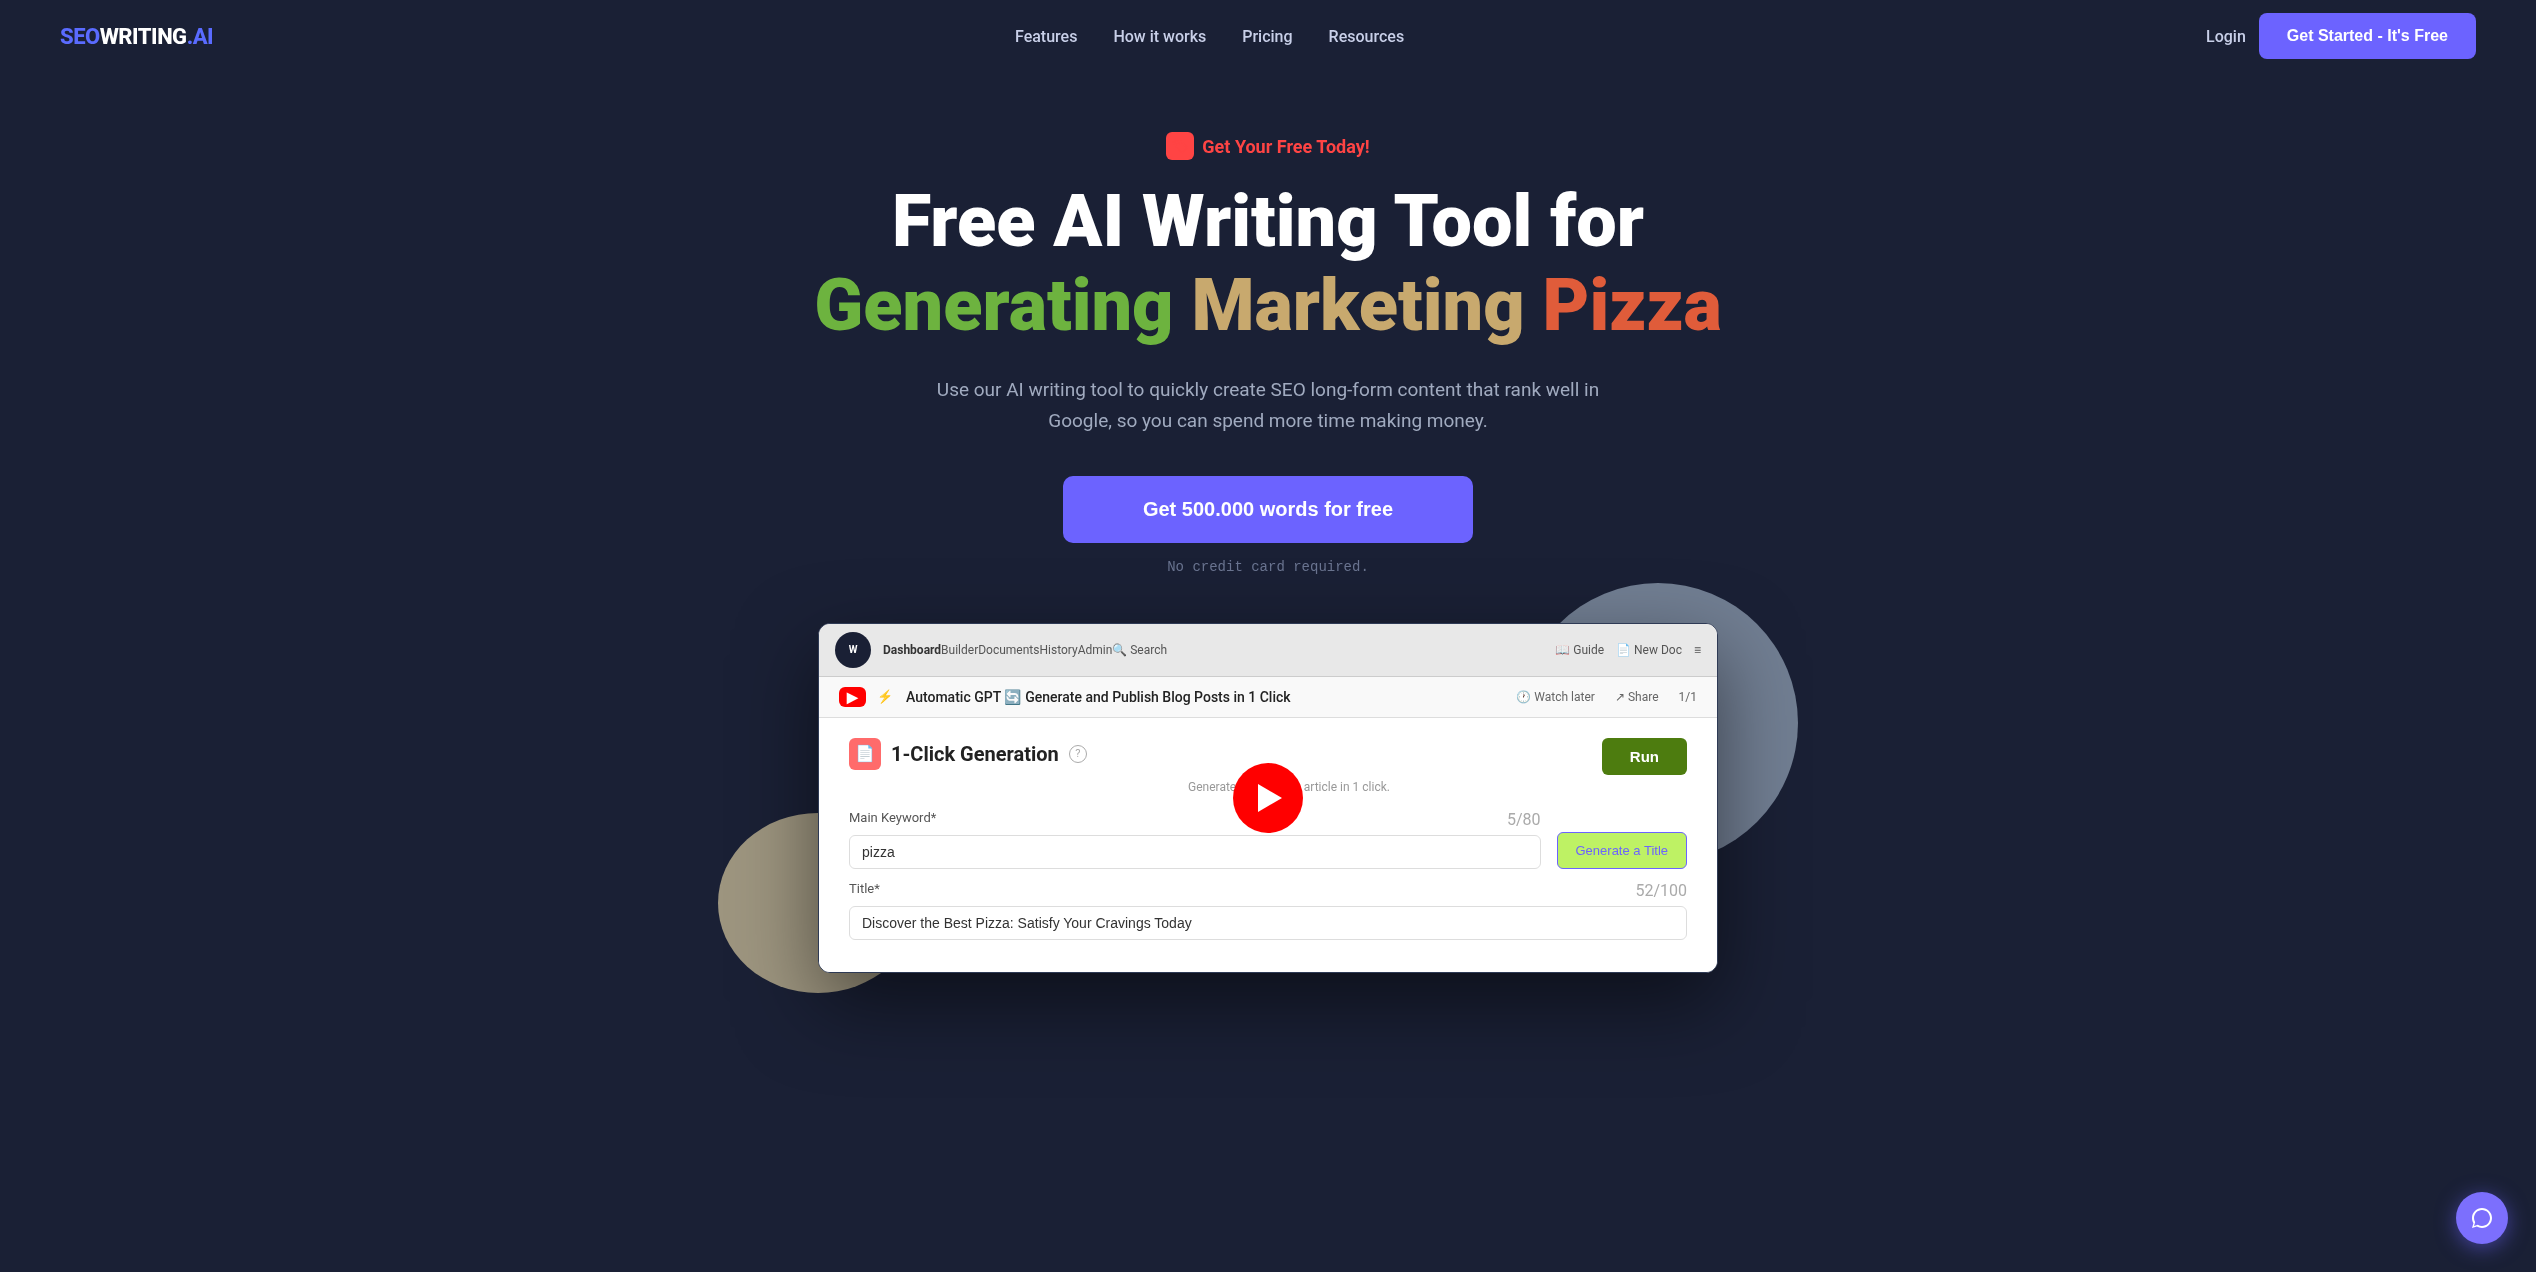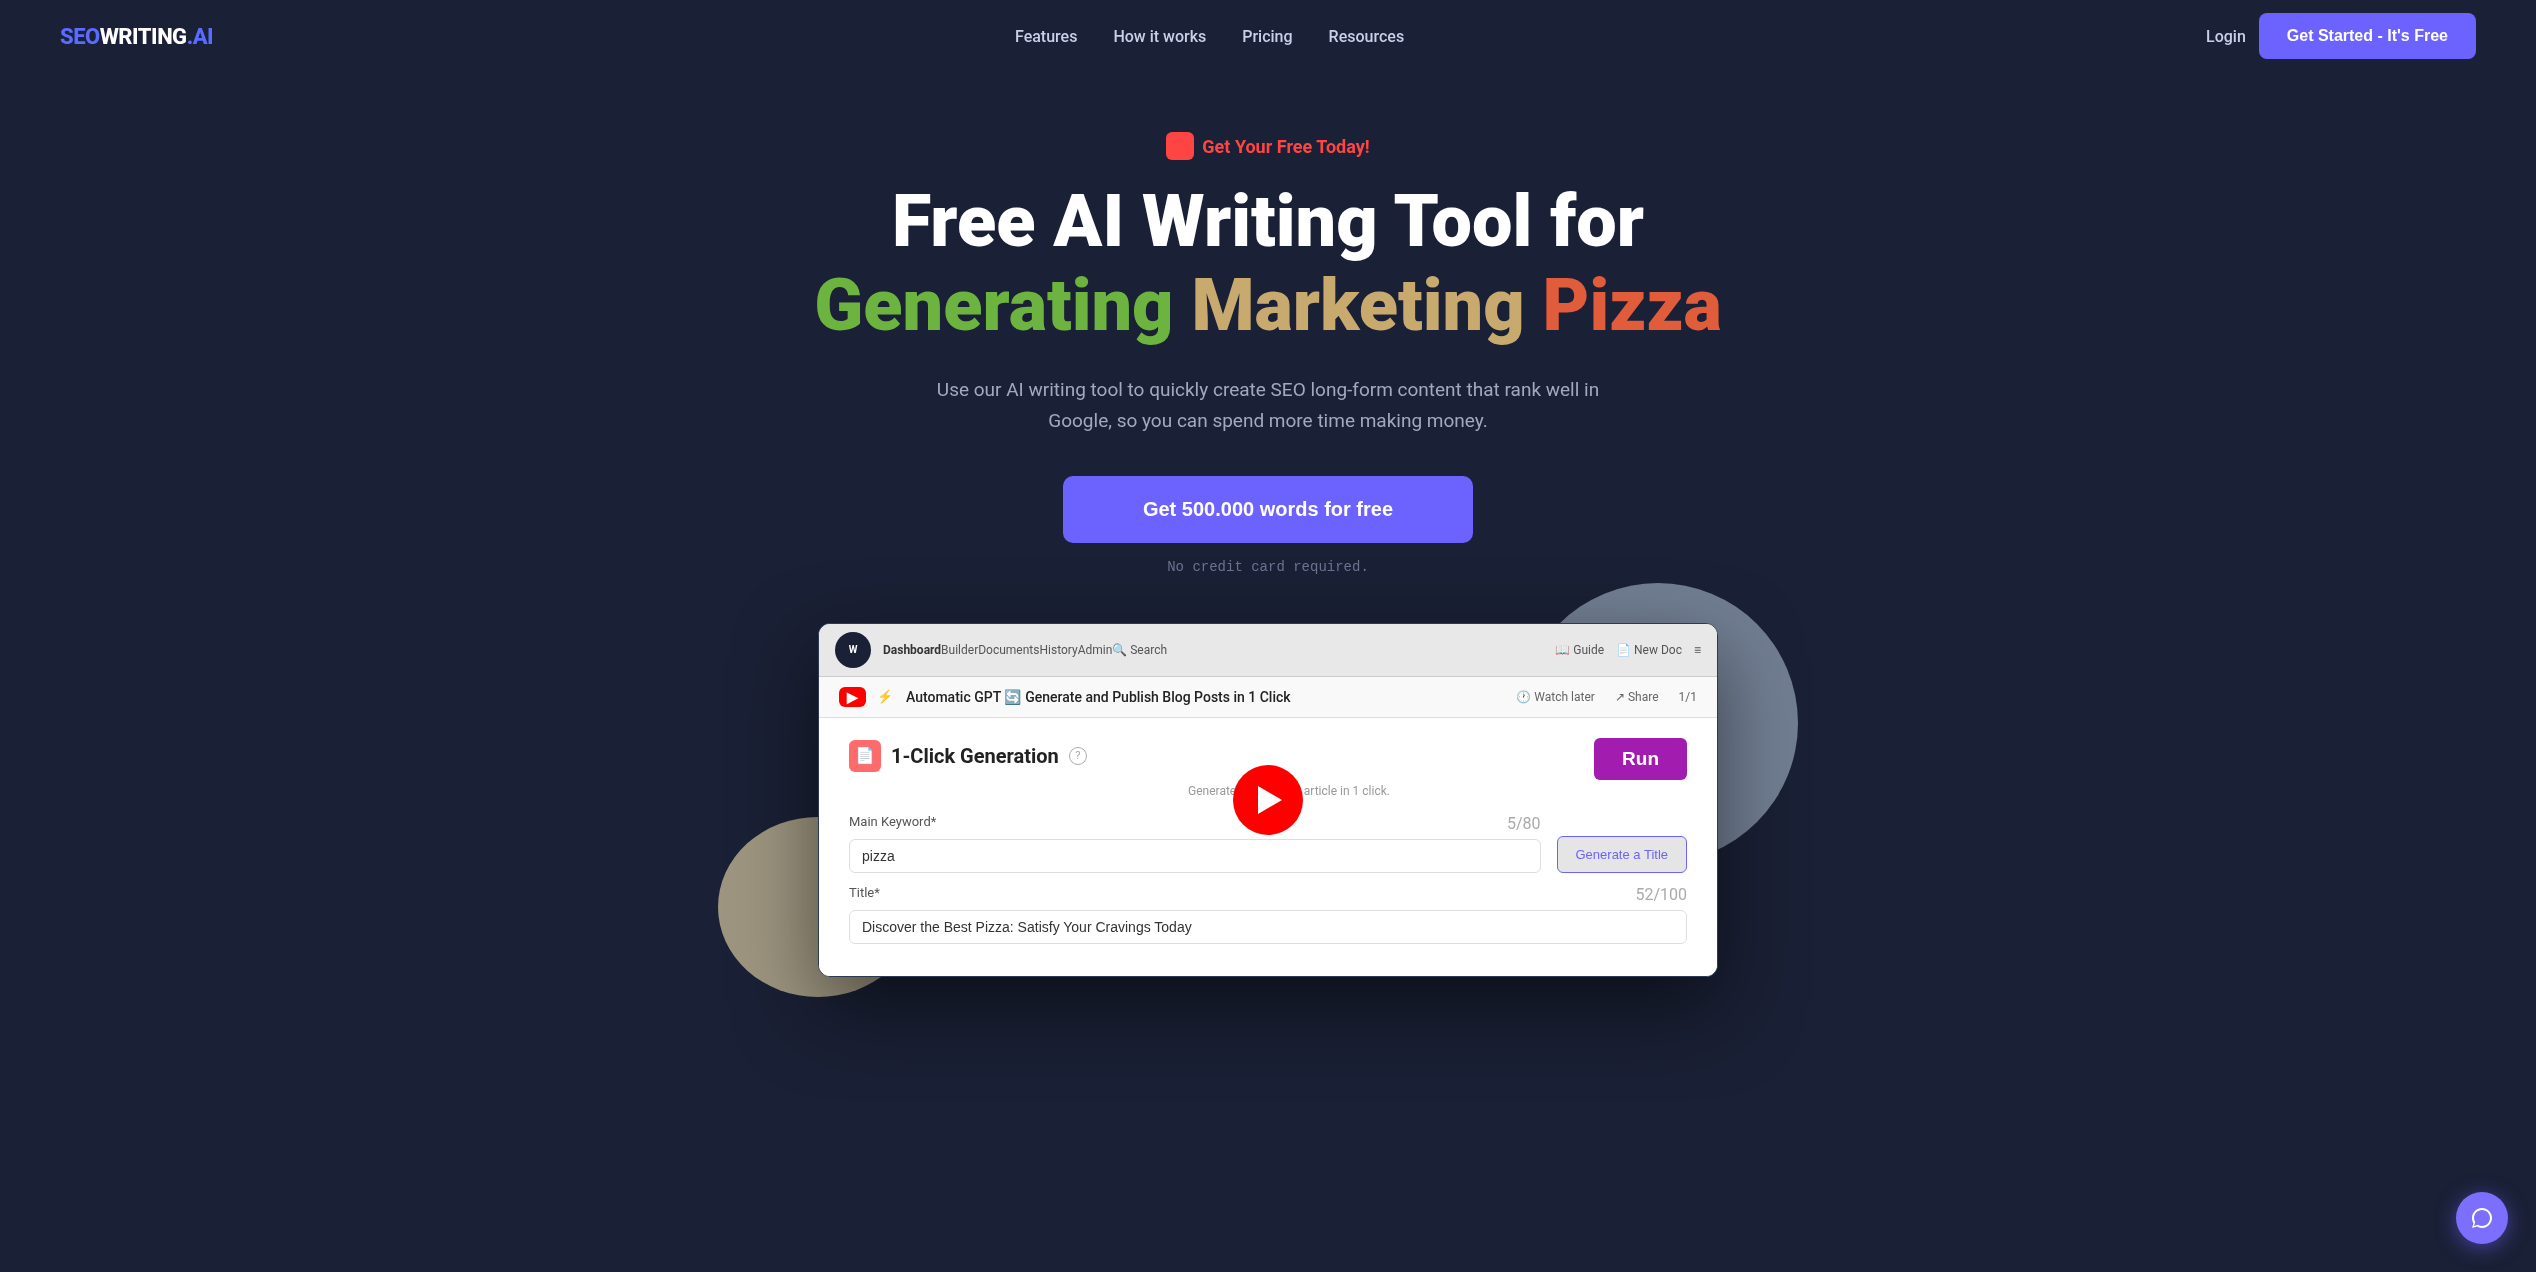--- a/index.html
+++ b/index.html
@@ -284,26 +284,26 @@
       height: 18px;
       border: 1.5px solid #aaa;
       border-radius: 50%;
       display: inline-flex;
       align-items: center;
       justify-content: center;
       font-size: 11px;
       color: #aaa;
     }
     .app-run-btn {
-      background: #a21caf;
+      background: #4d7c0f;
       color: #fff;
       border: none;
       border-radius: 6px;
       padding: 10px 28px;
-      font-size: 19px;
+      font-size: 15px;
       font-weight: 600;
       cursor: pointer;
       margin-left: auto;
     }
     .app-subtitle {
       font-size: 12px;
       color: #999;
       margin-bottom: 16px;
       margin-left: 42px;
     }
@@ -329,21 +329,21 @@
       border: 1px solid #ddd;
       border-radius: 6px;
       padding: 8px 12px;
       font-size: 14px;
       color: #333;
       background: #fff;
     }
     .app-generate-btn {
       border: 1px solid #6c63ff;
       color: #6c63ff;
-      background: #e5e5e5;
+      background: #bef264;
       border-radius: 6px;
       padding: 10px 18px;
       font-size: 13px;
       cursor: pointer;
       white-space: nowrap;
       align-self: flex-end;
     }
 
     
     .play-overlay {

